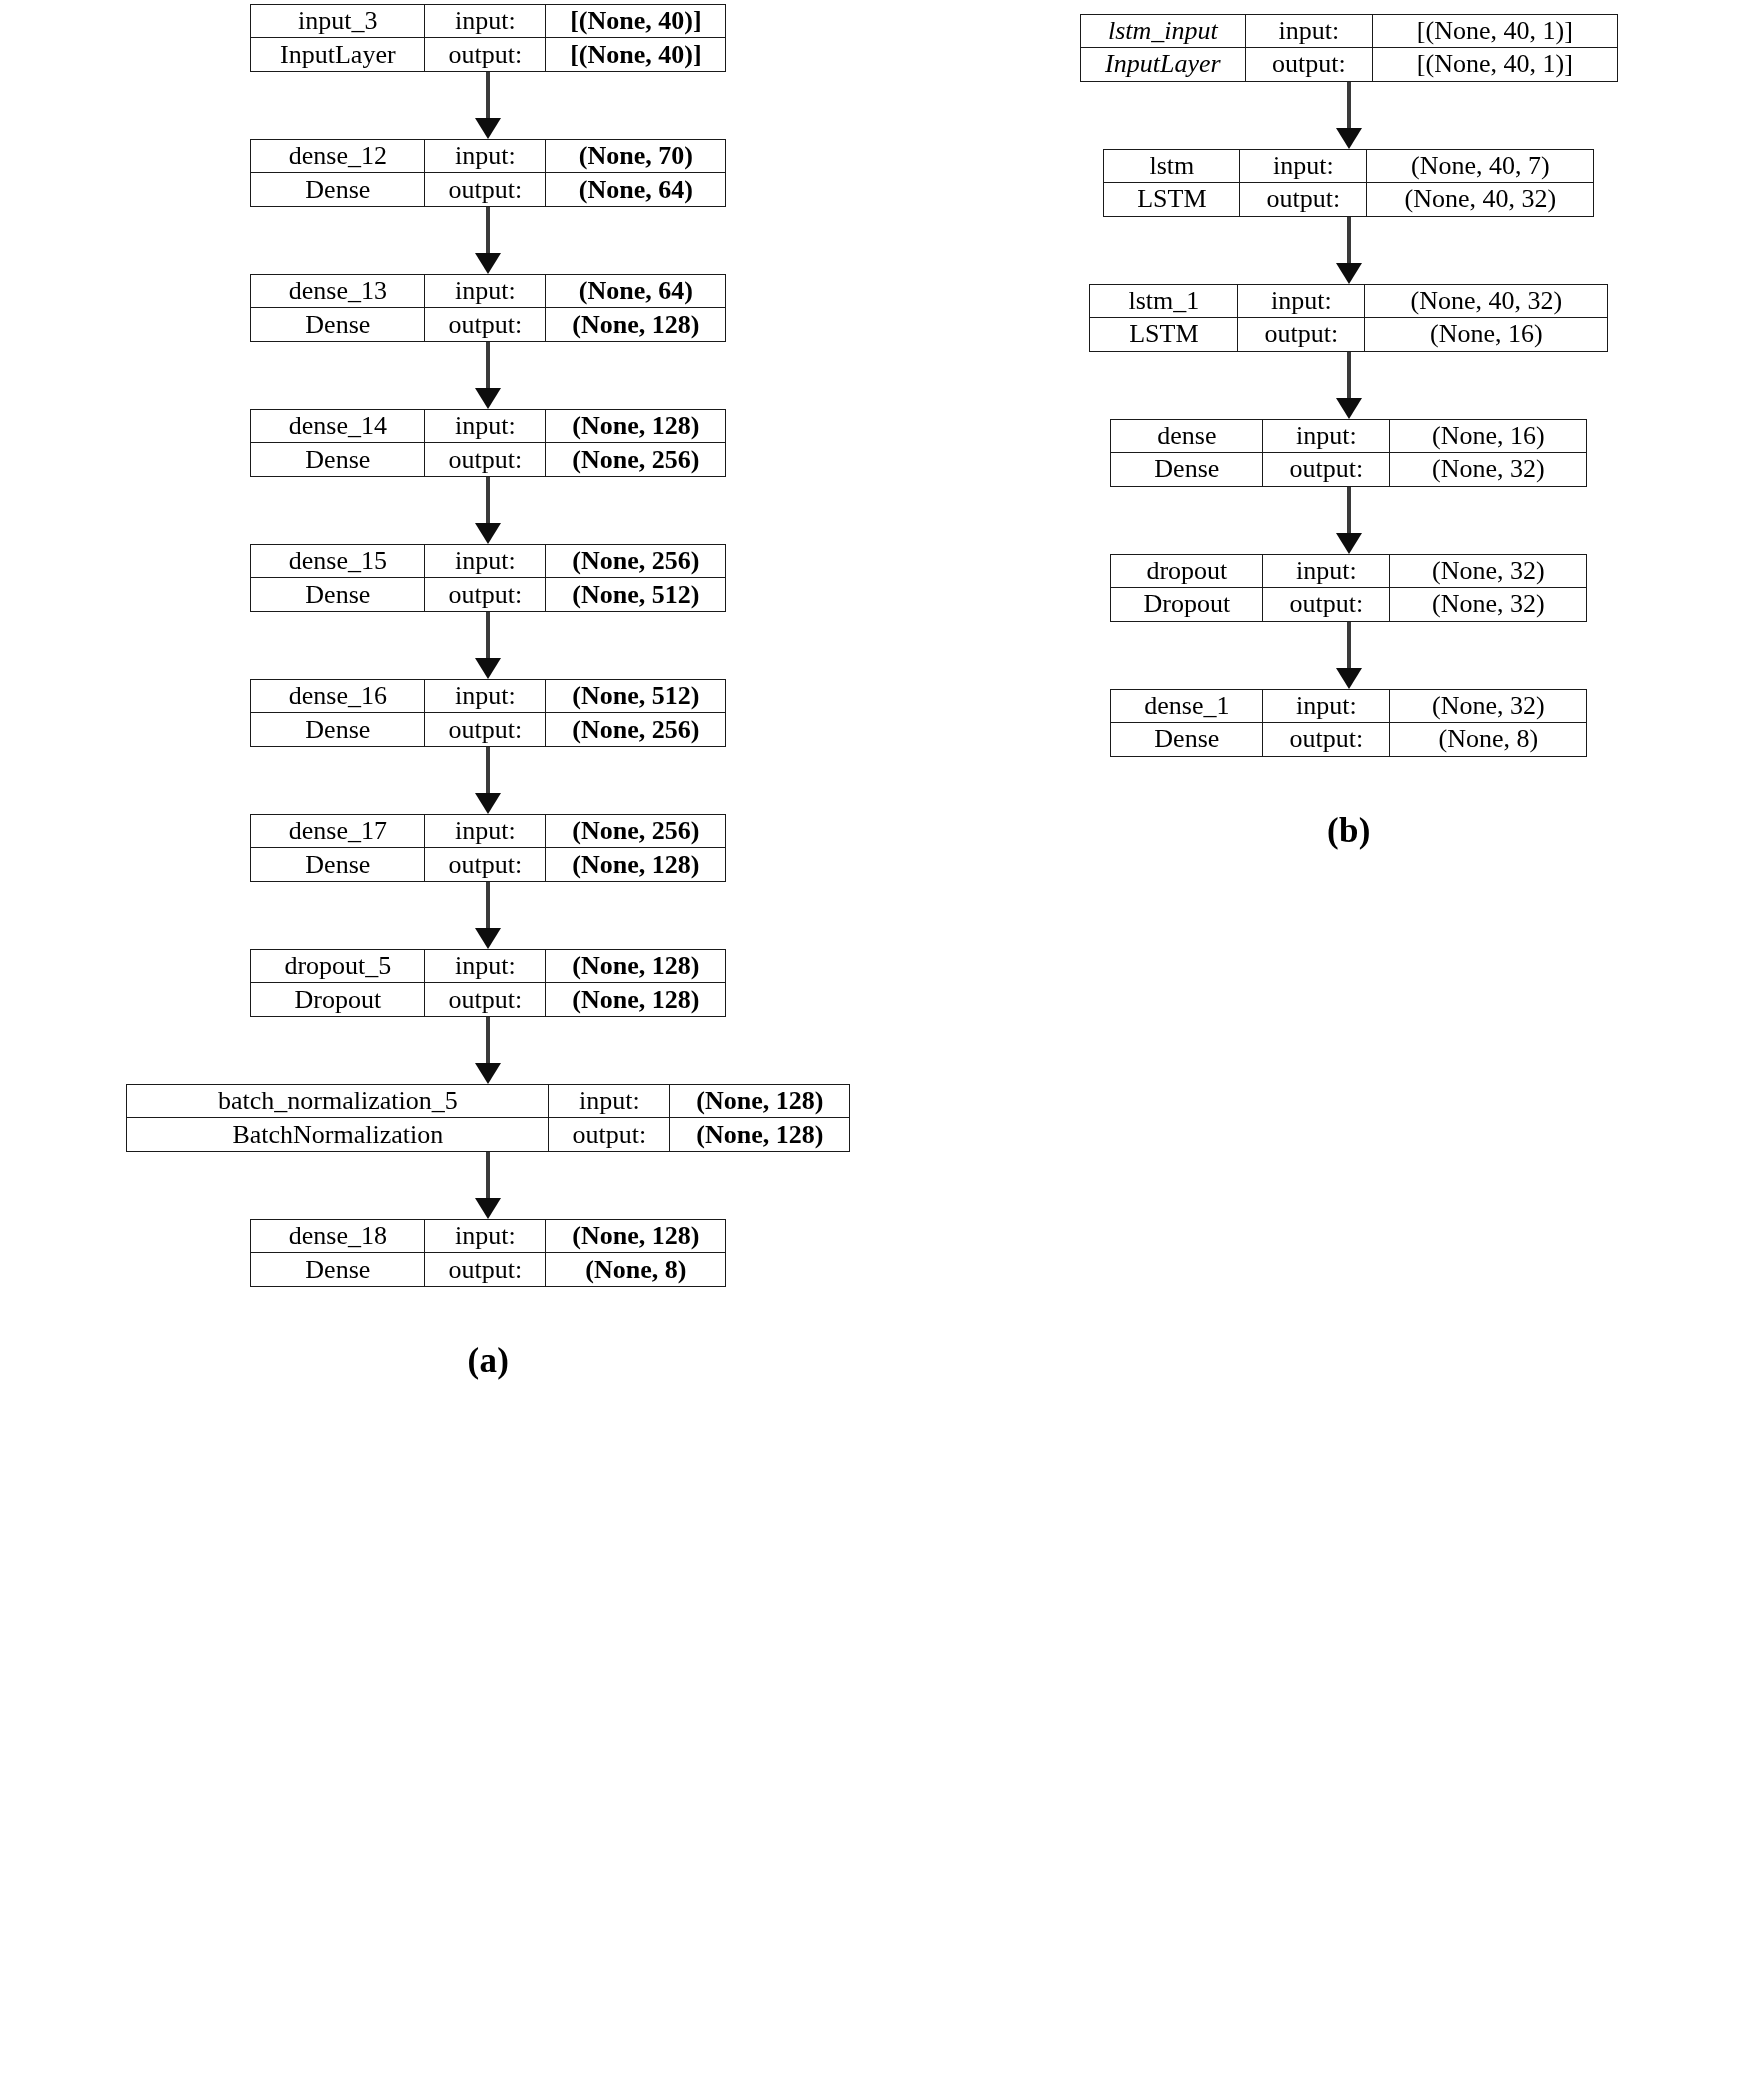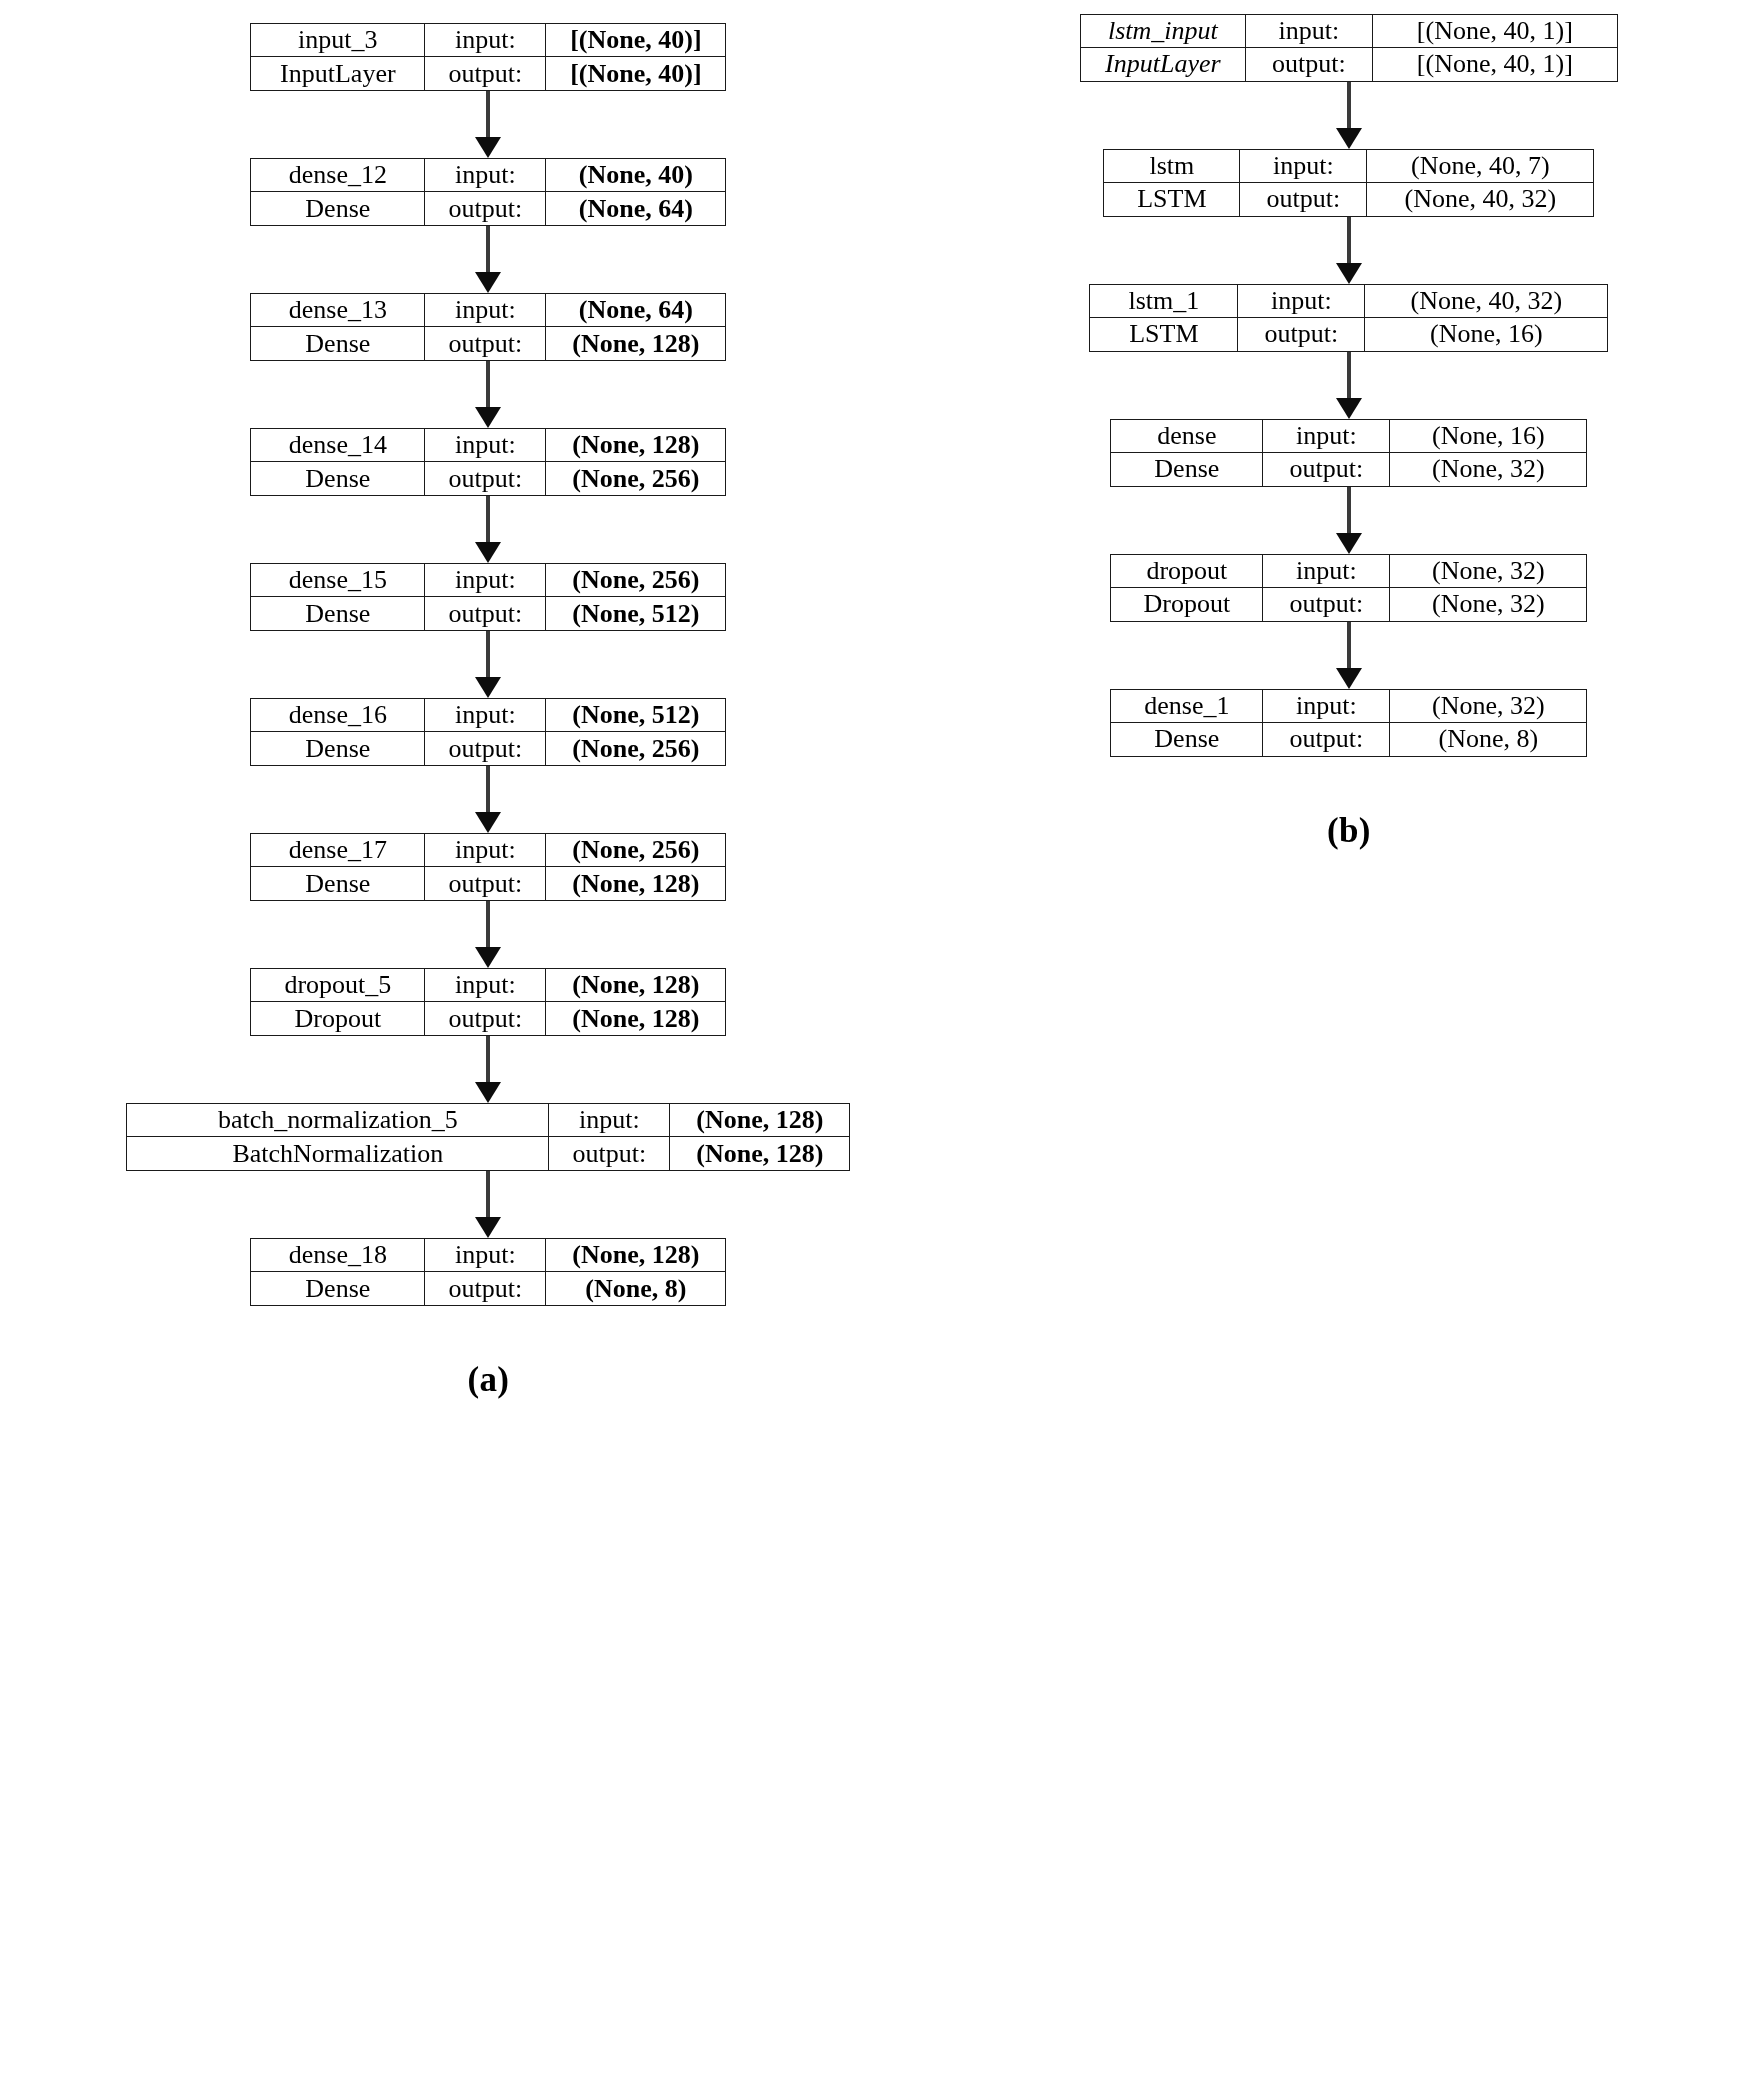--- a/index.html
+++ b/index.html
@@ -17,21 +17,21 @@
     flex-direction:row;
     align-items:flex-start;
     justify-content:flex-start;
   }
   .panel{
     position:relative;
     display:flex;
     flex-direction:column;
     align-items:center;
   }
-  #panel-a{width:916px;padding-top:23px;margin-left:41px;}
+  #panel-a{width:916px;padding-top:4px;margin-left:41px;}
   #panel-b{width:846px;padding-top:13.6px;}
 
   .chain{
     display:flex;
     flex-direction:column;
     align-items:center;
   }
 
   
   .node{
@@ -126,21 +126,21 @@
           <div class="cell c2 r2">output:</div>
           <div class="cell c3 r2">[(None, 40)]</div>
         </div>
         <div class="arrow">
           <div class="shaft"></div>
           <div class="head"></div>
         </div>
         <div class="node">
           <div class="cell c1">dense_12</div>
           <div class="cell c2">input:</div>
-          <div class="cell c3">(None, 40)</div>
+          <div class="cell c3">(None, 70)</div>
           <div class="cell c1 r2">Dense</div>
           <div class="cell c2 r2">output:</div>
           <div class="cell c3 r2">(None, 64)</div>
         </div>
         <div class="arrow">
           <div class="shaft"></div>
           <div class="head"></div>
         </div>
         <div class="node">
           <div class="cell c1">dense_13</div>

